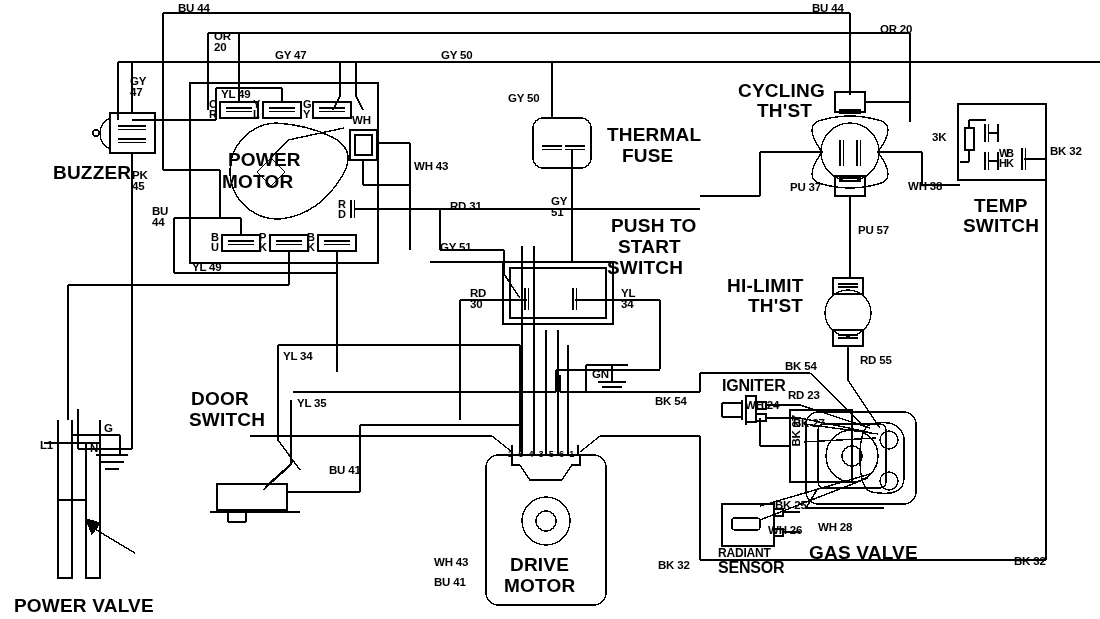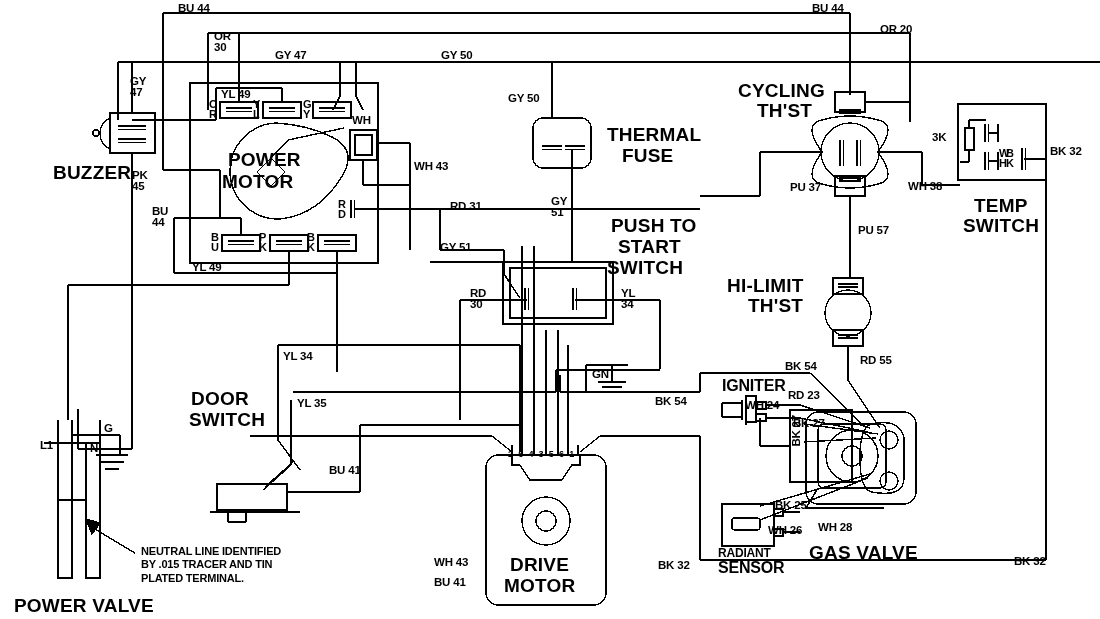--- a/index.html
+++ b/index.html
@@ -417,29 +417,26 @@
   <div class="lbl term" style="left:338px;top:199px;">R<br>D</div>
   <div class="lbl w" style="left:352px;top:115px;">WH</div>
 
   <div class="lbl term" style="left:999px;top:148px;">W<br>H</div>
   <div class="lbl term" style="left:1006px;top:148px;">B<br>K</div>
 
   <div class="lbl tiny" style="left:508px;top:450px;letter-spacing:5.2px;">2643561</div>
 
   <div class="lbl w vert" style="left:791px;top:415px;">BK 27</div>
 
-  <div class="lbl note" style="left: 141px; top: 545px; white-space: pre;">NEUTRAL LINE IDENTIFIED
-BY .015 TRACER AND TIN
-PLATED TERMINAL.</div>
 
   <div id="wire-label-layer">
       <div class="lbl w" style="left: 178px; top: 3px;">BU 44</div>
       <div class="lbl w" style="left: 812px; top: 3px;">BU 44</div>
       <div class="lbl w2" style="left: 214px; top: 31px;">OR
-30</div>
+20</div>
       <div class="lbl w" style="left: 880px; top: 24px;">OR 20</div>
       <div class="lbl w" style="left: 275px; top: 50px;">GY 47</div>
       <div class="lbl w" style="left: 441px; top: 50px;">GY 50</div>
       <div class="lbl w2" style="left: 130px; top: 76px;">GY
 47</div>
       <div class="lbl w" style="left: 221px; top: 89px;">YL 49</div>
       <div class="lbl w" style="left: 508px; top: 93px;">GY 50</div>
       <div class="lbl w2" style="left: 132px; top: 170px;">PK
 45</div>
       <div class="lbl w" style="left: 414px; top: 161px;">WH 43</div>

